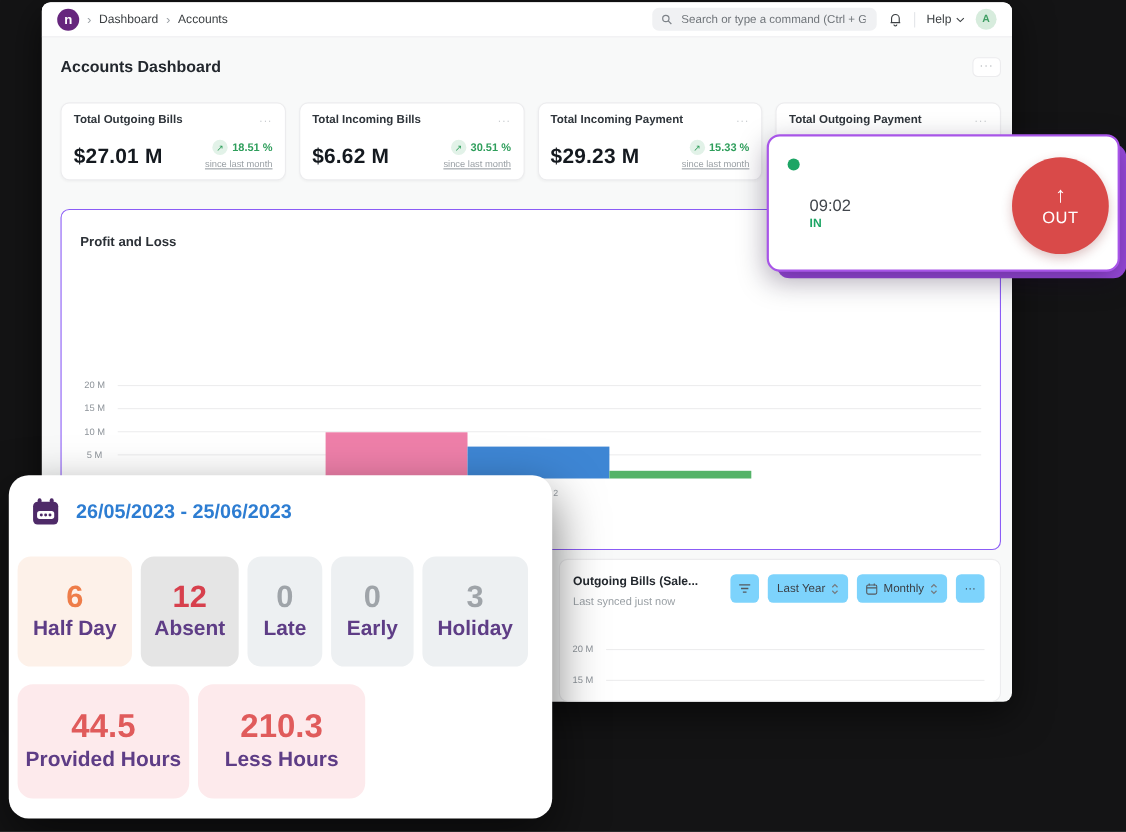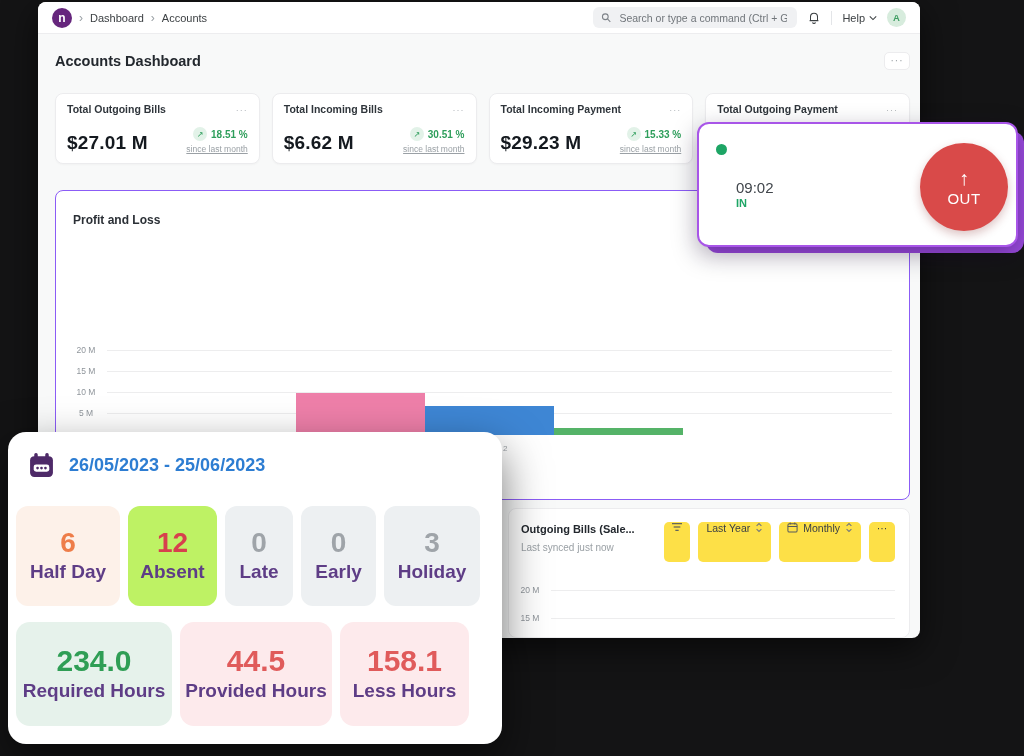--- a/index.html
+++ b/index.html
@@ -73,21 +73,21 @@
   .pl-bars{position:absolute;left:223px;bottom:3px;display:flex;align-items:flex-end;}
   .bar{flex:none;}
   .pl-xlabel{position:absolute;left:430px;top:103px;font-size:8px;color:#9aa0a5;}
 
   
   .outgoing-card{position:absolute;top:506px;left:470px;right:10px;height:130px;background:#fff;
     border:1px solid #ececee;border-radius:8px;}
   .og-title{position:absolute;top:14px;left:12px;font-size:11px;font-weight:700;color:#23282e;}
   .og-sub{position:absolute;top:33px;left:12px;font-size:10px;color:#9aa0a5;}
   .og-controls{position:absolute;top:13px;right:14px;display:flex;gap:8px;align-items:center;}
-  .chip{height:40px;background:#fde047;border:none;border-radius:5px;display:flex;align-items:flex-start;gap:5px;
+  .chip{height:26px;background:#7dd3fc;border:none;border-radius:5px;display:flex;align-items:center;gap:5px;
     padding:0 8px;font-size:10.5px;color:#3a3f45;cursor:pointer;}
   .chip.sq{width:26px;justify-content:center;padding:0;}
   .og-chart{position:absolute;left:8px;right:14px;top:74px;height:60px;}
 
   
   .clock-underlay{position:absolute;left:706px;top:131px;width:318px;height:122px;background:#9c4ce0;
     border-radius:12px;}
   .clock-card{position:absolute;left:697px;top:122px;width:321px;height:125px;background:#fff;
     border:2px solid #a855e8;border-radius:12px;box-shadow:0 8px 25px rgba(20,0,40,.35);}
   .clock-status{position:absolute;left:17px;top:14px;display:flex;gap:9px;}
@@ -330,46 +330,42 @@
         <circle cx="16.8" cy="15.5" r="1.3" fill="#4e2a68"></circle>
       </svg>
       <span class="att-date">26/05/2023 - 25/06/2023</span>
     </div>
 
     <div class="tiles row1">
       <div class="tile" style="background: rgb(253, 241, 233);">
         <div class="tile-value" style="color: rgb(238, 125, 73);">6</div>
         <div class="tile-label">Half Day</div>
       </div>
-      <div class="tile" style="background: #bef264;">
+      <div class="tile" style="background: #e5e5e5;">
         <div class="tile-value" style="color: rgb(215, 64, 77);">12</div>
         <div class="tile-label">Absent</div>
       </div>
       <div class="tile" style="background: rgb(237, 240, 242);">
         <div class="tile-value" style="color: rgb(159, 164, 169);">0</div>
         <div class="tile-label">Late</div>
       </div>
       <div class="tile" style="background: rgb(237, 240, 242);">
         <div class="tile-value" style="color: rgb(159, 164, 169);">0</div>
         <div class="tile-label">Early</div>
       </div>
       <div class="tile" style="background: rgb(237, 240, 242);">
         <div class="tile-value" style="color: rgb(159, 164, 169);">3</div>
         <div class="tile-label">Holiday</div>
       </div>
     </div>
 
     <div class="tiles row2">
-      <div class="tile" style="background: rgb(230, 242, 235);">
-        <div class="tile-value" style="color: rgb(47, 158, 85);">234.0</div>
-        <div class="tile-label">Required Hours</div>
-      </div>
       <div class="tile" style="background: rgb(253, 234, 236);">
         <div class="tile-value" style="color: rgb(224, 91, 91);">44.5</div>
         <div class="tile-label">Provided Hours</div>
       </div>
       <div class="tile" style="background: rgb(253, 234, 236);">
-        <div class="tile-value" style="color: rgb(224, 91, 91);">158.1</div>
+        <div class="tile-value" style="color: rgb(224, 91, 91);">210.3</div>
         <div class="tile-label">Less Hours</div>
       </div>
     </div>
   </div>
 </div>
 
 </body></html>

